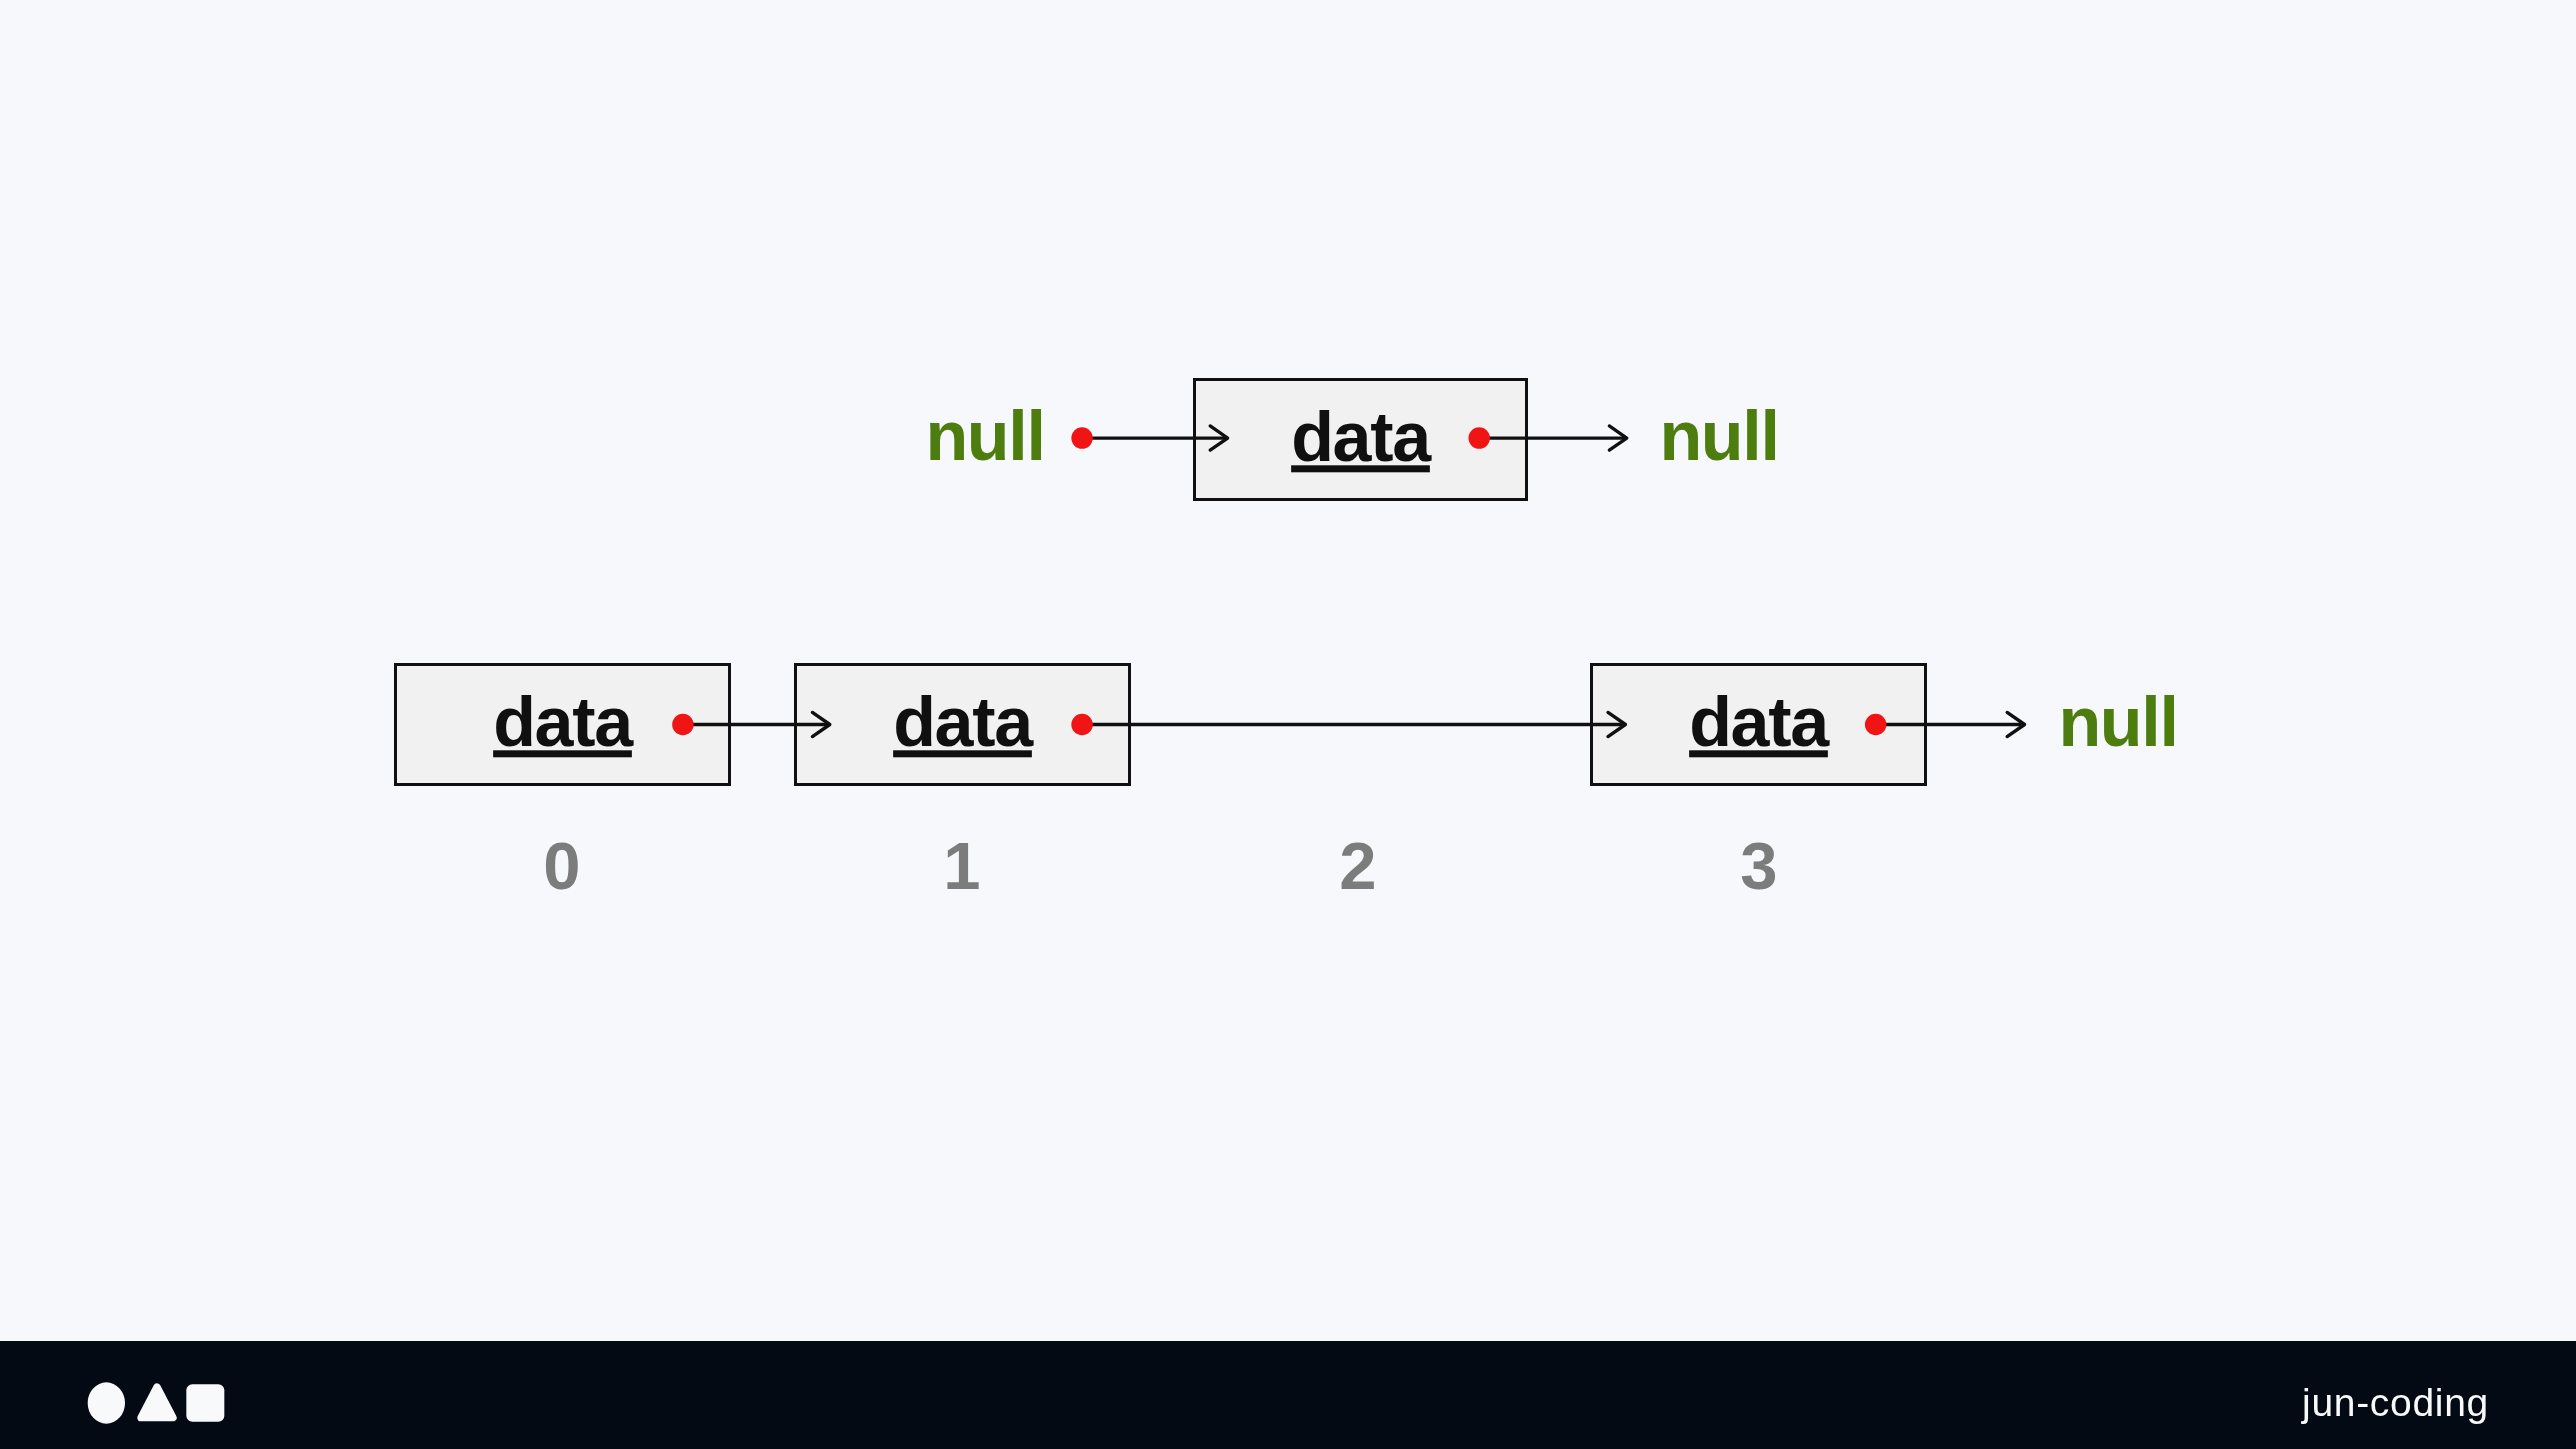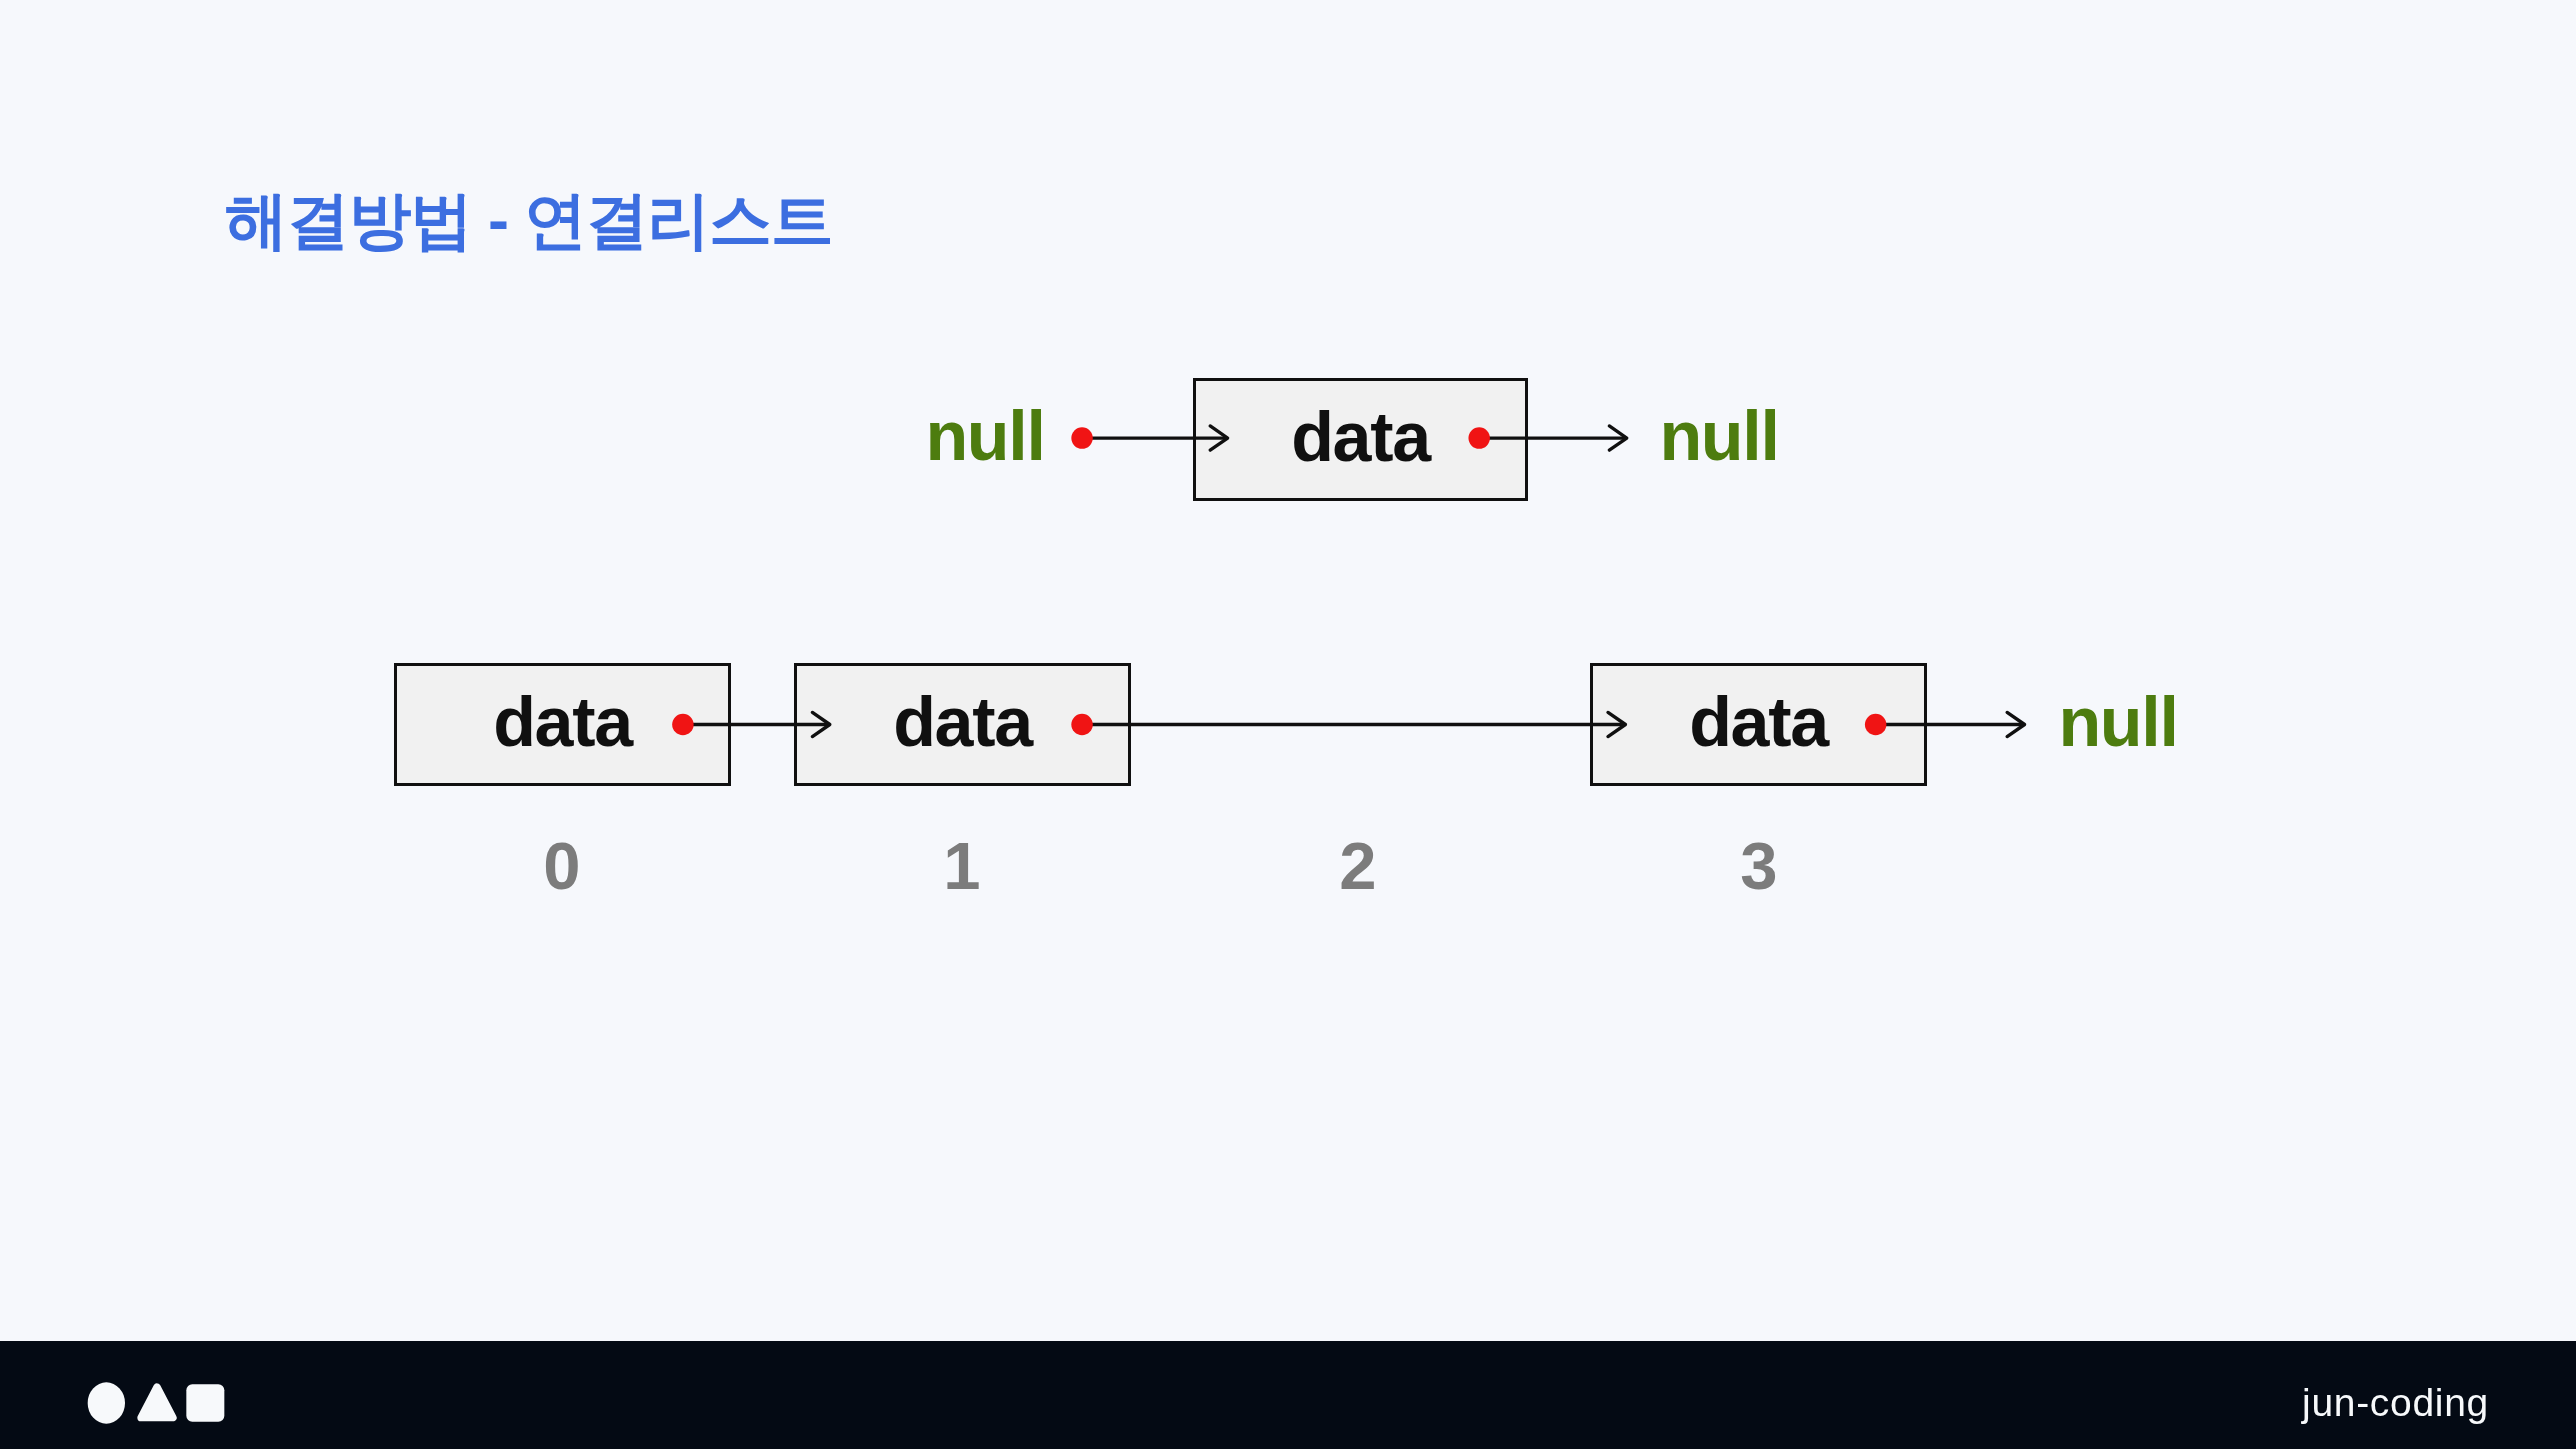--- a/index.html
+++ b/index.html
@@ -32,20 +32,21 @@
     align-items: center;
     justify-content: center;
   }
   .node-label {
     font-size: 70px;
     font-weight: bold;
     color: #101010;
     letter-spacing: -1.3px;
     line-height: 1;
     transform: translateY(-2.7px);
+    text-decoration: underline;
   }
   .free-label {
     position: absolute;
     transform: translate(-50%, -50%);
     font-size: 70px;
     font-weight: bold;
     color: #4d7c0f;
     letter-spacing: -1.3px;
     line-height: 1;
     white-space: nowrap;
@@ -81,21 +82,20 @@
     letter-spacing: 0.7px;
     color: #f7f9fb;
     white-space: nowrap;
   }
 </style>
 </head>
 <body>
 
 <div class="slide">
 
-  <h1 class="title">해결방법 - 연결리스트</h1>
 
   <div class="free-label" style="left:985px; top:436px;">null</div>
 
   <div class="node-box" style="left:1193px; top:378px; width:335px; height:123px;">
     <span class="node-label">data</span>
   </div>
 
   <div class="free-label" style="left:1719px; top:436px;">null</div>
 
   <div class="node-box" style="left:394px; top:663px; width:337px; height:123px;">

